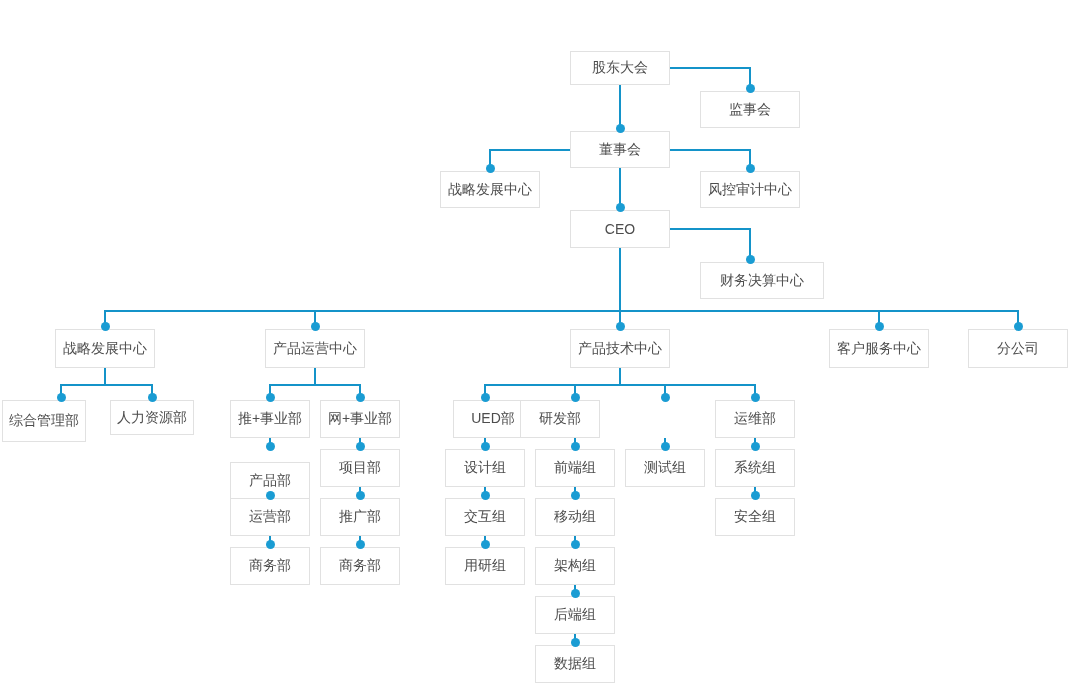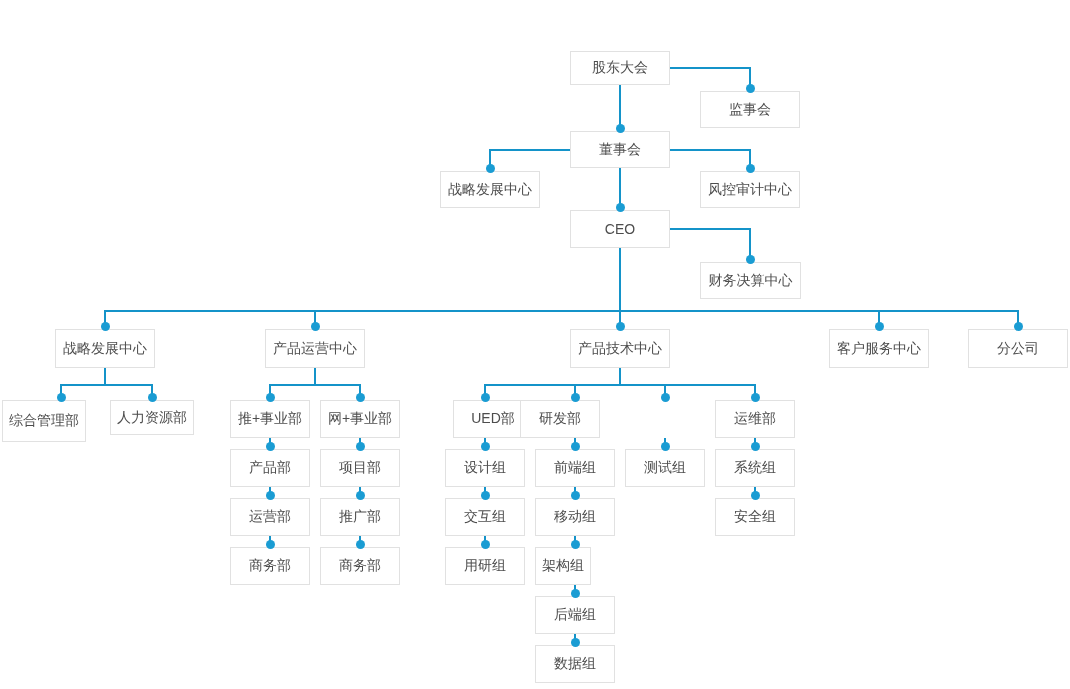--- a/index.html
+++ b/index.html
@@ -100,48 +100,48 @@
     <div class="org-line" style="left: 574px; top: 634px; width: 2px; height: 11px;"></div>
     <div class="org-line" style="left: 664px; top: 438px; width: 2px; height: 11px;"></div>
     <div class="org-line" style="left: 754px; top: 438px; width: 2px; height: 11px;"></div>
     <div class="org-line" style="left: 754px; top: 487px; width: 2px; height: 11px;"></div>
     <div class="org-node" style="left: 570px; top: 51px; width: 100px; height: 34px;">股东大会</div>
     <div class="org-node" style="left: 700px; top: 91px; width: 100px; height: 37px;">监事会</div>
     <div class="org-node" style="left: 570px; top: 131px; width: 100px; height: 37px;">董事会</div>
     <div class="org-node" style="left: 440px; top: 171px; width: 100px; height: 37px;">战略发展中心</div>
     <div class="org-node" style="left: 700px; top: 171px; width: 100px; height: 37px;">风控审计中心</div>
     <div class="org-node" style="left: 570px; top: 210px; width: 100px; height: 38px;">CEO</div>
-    <div class="org-node" style="left: 700px; top: 262px; width: 101px; height: 37px;">财务决算中心</div>
+    <div class="org-node" style="left: 700px; top: 262px; width: 124px; height: 37px;">财务决算中心</div>
     <div class="org-node" style="left: 55px; top: 329px; width: 100px; height: 39px;">战略发展中心</div>
     <div class="org-node" style="left: 265px; top: 329px; width: 100px; height: 39px;">产品运营中心</div>
     <div class="org-node" style="left: 570px; top: 329px; width: 100px; height: 39px;">产品技术中心</div>
     <div class="org-node" style="left: 829px; top: 329px; width: 100px; height: 39px;">客户服务中心</div>
     <div class="org-node" style="left: 968px; top: 329px; width: 100px; height: 39px;">分公司</div>
     <div class="org-node" style="left: 2px; top: 400px; width: 84px; height: 42px;">综合管理部</div>
     <div class="org-node" style="left: 110px; top: 400px; width: 84px; height: 35px;">人力资源部</div>
     <div class="org-node" style="left: 230px; top: 400px; width: 80px; height: 38px;">推+事业部</div>
     <div class="org-node" style="left: 320px; top: 400px; width: 80px; height: 38px;">网+事业部</div>
     <div class="org-node" style="left: 445px; top: 400px; width: 80px; height: 38px; margin-left: 8px;">UED部</div>
     <div class="org-node" style="left: 520px; top: 400px; width: 80px; height: 38px;">研发部</div>
     <div class="org-node" style="left: 715px; top: 400px; width: 80px; height: 38px;">运维部</div>
-    <div class="org-node" style="left: 230px; top: 449px; width: 80px; height: 38px;">产品部</div>
+    <div class="org-node" style="left: 230px; top: 462px; width: 80px; height: 38px;">产品部</div>
     <div class="org-node" style="left: 320px; top: 449px; width: 80px; height: 38px;">项目部</div>
     <div class="org-node" style="left: 445px; top: 449px; width: 80px; height: 38px;">设计组</div>
     <div class="org-node" style="left: 535px; top: 449px; width: 80px; height: 38px;">前端组</div>
     <div class="org-node" style="left: 625px; top: 449px; width: 80px; height: 38px;">测试组</div>
     <div class="org-node" style="left: 715px; top: 449px; width: 80px; height: 38px;">系统组</div>
     <div class="org-node" style="left: 230px; top: 498px; width: 80px; height: 38px;">运营部</div>
     <div class="org-node" style="left: 320px; top: 498px; width: 80px; height: 38px;">推广部</div>
     <div class="org-node" style="left: 445px; top: 498px; width: 80px; height: 38px;">交互组</div>
     <div class="org-node" style="left: 535px; top: 498px; width: 80px; height: 38px;">移动组</div>
     <div class="org-node" style="left: 715px; top: 498px; width: 80px; height: 38px;">安全组</div>
     <div class="org-node" style="left: 230px; top: 547px; width: 80px; height: 38px;">商务部</div>
     <div class="org-node" style="left: 320px; top: 547px; width: 80px; height: 38px;">商务部</div>
     <div class="org-node" style="left: 445px; top: 547px; width: 80px; height: 38px;">用研组</div>
-    <div class="org-node" style="left: 535px; top: 547px; width: 56px; height: 38px;">架构组</div>
+    <div class="org-node" style="left: 535px; top: 547px; width: 80px; height: 38px;">架构组</div>
     <div class="org-node" style="left: 535px; top: 596px; width: 80px; height: 38px;">后端组</div>
     <div class="org-node" style="left: 535px; top: 645px; width: 80px; height: 38px;">数据组</div>
     <div class="org-dot" style="left: 615.5px; top: 123.5px;"></div>
     <div class="org-dot" style="left: 745.5px; top: 83.5px;"></div>
     <div class="org-dot" style="left: 485.5px; top: 163.5px;"></div>
     <div class="org-dot" style="left: 745.5px; top: 163.5px;"></div>
     <div class="org-dot" style="left: 615.5px; top: 202.5px;"></div>
     <div class="org-dot" style="left: 745.5px; top: 254.5px;"></div>
     <div class="org-dot" style="left: 100.5px; top: 321.5px;"></div>
     <div class="org-dot" style="left: 310.5px; top: 321.5px;"></div>

